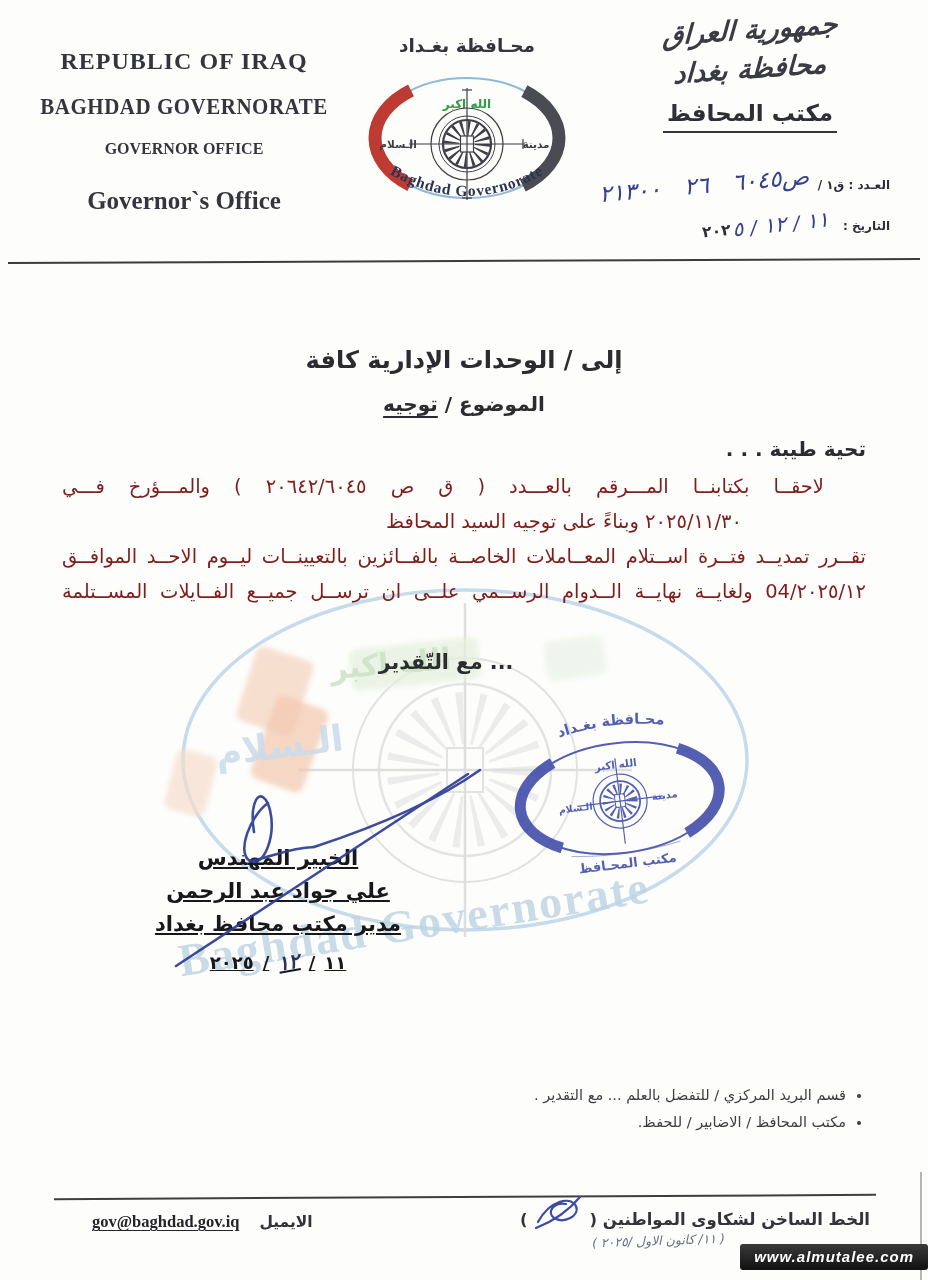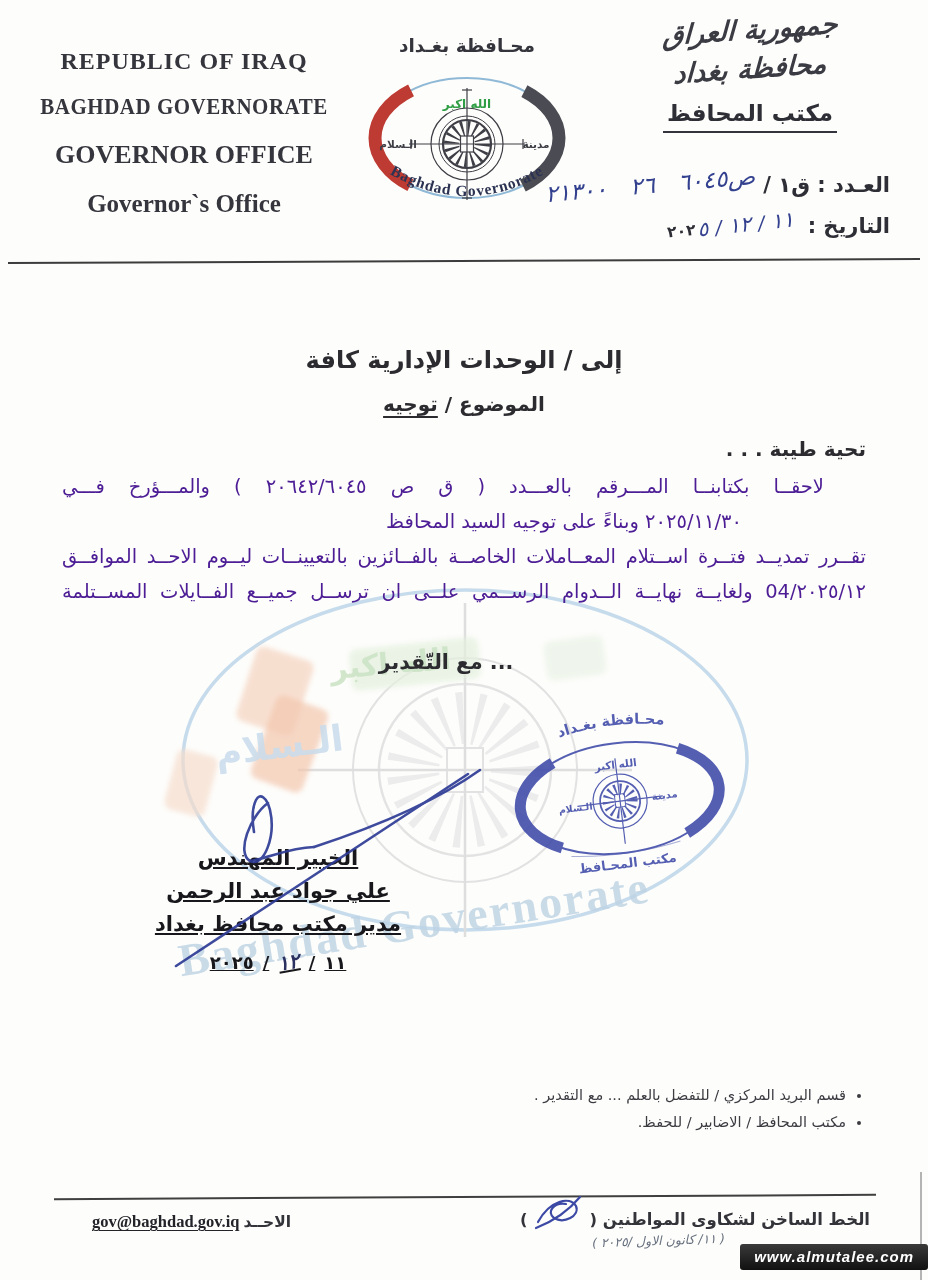--- a/index.html
+++ b/index.html
@@ -3,32 +3,32 @@
 <meta charset="utf-8">
 <style>
   html,body{margin:0;padding:0;background:#e9e9e6;}
   .page{position:relative;width:928px;height:1280px;margin:0 auto;background:#fdfdfb;overflow:hidden;
         font-family:"DejaVu Sans",sans-serif;color:#2b2b30;}
   
   .lh-en{position:absolute;left:36px;top:48px;width:296px;text-align:center;
          font-family:"Liberation Serif",serif;font-weight:bold;color:#35353d;}
   .lh-en .l1{font-size:24px;letter-spacing:1px;margin-bottom:19px;}
   .lh-en .l2{font-size:21px;letter-spacing:.5px;margin-bottom:21px;transform:scaleY(1.08);}
-  .lh-en .l3{font-size:26px;margin-bottom:20px;}
+  .lh-en .l3{font-size:16px;margin-bottom:29px;}
   .lh-en .l4{font-size:25px;}
   .logo{position:absolute;left:358px;top:26px;width:218px;height:200px;}
   .lh-ar{position:absolute;right:34px;top:14px;width:288px;text-align:center;direction:rtl;color:#3b3b44;}
   .lh-ar .c1,.lh-ar .c2{font-weight:bold;font-style:italic;font-size:27px;transform:rotate(-4deg) skewX(-6deg);}
   .lh-ar .c2{margin-top:8px;}
   .lh-ar .office{display:inline-block;margin-top:16px;font-weight:bold;font-size:23px;font-style:normal;
                  border-bottom:2.5px solid #34343c;padding:0 4px 5px;transform:none;color:#2e2e36;}
   .ref-row{position:absolute;right:38px;direction:rtl;display:flex;align-items:center;white-space:nowrap;}
   .ref-num{top:172px;width:350px;}
   .ref-date{top:214px;width:350px;}
-  .ref-label{font-weight:bold;font-size:21px;color:#2e2e36;}
+  .ref-label{font-weight:bold;font-size:12px;color:#2e2e36;}
   .hw{color:#33418f;font-style:italic;}
   .hw-num{font-size:23px;letter-spacing:4px;word-spacing:16px;transform:rotate(-5deg);margin-right:8px;}
   .hw-date{display:flex;direction:rtl;align-items:center;gap:7px;margin-right:14px;transform:rotate(-6deg);}
   .hw-date .d,.hw-date .m{font-size:21px;}
   .hw-date .sep{color:#33418f;font-size:19px;}
   .year-block{direction:ltr;display:flex;align-items:center;gap:2px;}
   .year-printed{font-weight:bold;font-size:15.5px;color:#2e2e36;font-style:normal;}
   .hw-date .y5{font-size:20px;}
   .rule{position:absolute;left:8px;top:260px;width:912px;height:2.4px;background:#3c3c3c;transform:rotate(-.25deg);}
   
@@ -36,21 +36,21 @@
   .patch{position:absolute;border-radius:8px;filter:blur(2.5px);opacity:.7;}
   .ghost-ar{position:absolute;font-weight:bold;opacity:.85;}
   .ghost-en{position:absolute;left:175px;top:886px;width:620px;font-family:"Liberation Serif",serif;
             font-weight:bold;font-size:46px;letter-spacing:2px;color:#bed3e4;transform:rotate(-9deg);opacity:.8;}
   
   .content{position:relative;z-index:2;}
   .addressee{position:absolute;top:346px;left:0;right:0;text-align:center;direction:rtl;font-weight:bold;font-size:24px;width:100%;}
   .subject{position:absolute;top:392px;left:0;right:0;text-align:center;direction:rtl;font-weight:bold;font-size:20px;width:100%;}
   .u{text-decoration:underline;text-underline-offset:5px;text-decoration-thickness:2px;}
   .greeting{position:absolute;top:437px;right:62px;direction:rtl;font-weight:bold;font-size:20px;}
-  .para{position:absolute;top:469px;right:62px;left:62px;direction:rtl;font-size:19.5px;line-height:35px;color:#4c1d95;}
+  .para{position:absolute;top:469px;right:62px;left:62px;direction:rtl;font-size:19.5px;line-height:35px;color:#7f1d1d;}
   .bl.j{text-align:justify;text-align-last:justify;}
   .bl.first{text-indent:42px;}
   .bl.c{text-align:center;transform:translateX(100px);}
   .bl.r{text-align:right;}
   .closing{position:absolute;top:650px;left:0;right:0;text-align:center;direction:rtl;font-weight:bold;font-size:20.5px;transform:translateX(-18px);width:100%;}
   
   .sig-svg{position:absolute;left:138px;top:748px;z-index:3;}
   .stamp{position:absolute;left:494px;top:698px;width:252px;height:188px;transform:rotate(-7deg);opacity:.85;z-index:3;}
   .sig-block{position:absolute;left:126px;top:842px;width:304px;text-align:center;direction:rtl;
              font-weight:bold;font-size:21px;line-height:33px;color:#17171c;z-index:2;text-decoration:underline;}
@@ -59,21 +59,21 @@
   
   .cc{position:absolute;top:1082px;right:56px;width:420px;direction:rtl;color:#3b3b42;z-index:2;}
   .cc .head{font-size:15px;text-decoration:underline;text-underline-offset:3px;margin-right:42px;margin-bottom:4px;}
   .cc ul{margin:0;padding:0 26px 0 0;list-style:disc;}
   .cc li{font-size:14.5px;line-height:27px;}
   
   .f-rule{position:absolute;left:54px;top:1196px;width:822px;height:2.2px;background:#3f3f3f;transform:rotate(-.3deg);z-index:2;}
   .hotline{position:absolute;right:58px;top:1206px;direction:rtl;display:flex;align-items:center;gap:2px;
            font-weight:bold;font-size:16.5px;color:#33333a;z-index:2;}
   .scribble{margin-top:-14px;}
-  .email-row{position:absolute;left:92px;top:1212px;display:flex;align-items:center;gap:4px;z-index:2;}
+  .email-row{position:absolute;left:92px;top:1212px;display:flex;align-items:center;gap:20px;z-index:2;}
   .email{font-family:"Liberation Serif",serif;font-weight:bold;font-size:16.5px;color:#23232a;
          text-decoration:underline;text-underline-offset:3px;}
   .email-label{direction:rtl;font-weight:bold;font-size:15.5px;color:#33333a;}
   .hw-note{position:absolute;left:592px;top:1233px;direction:rtl;font-size:12.5px;font-style:italic;
            color:#67707e;transform:rotate(-2deg);white-space:nowrap;z-index:2;}
   .site-strip{position:absolute;right:0px;top:1244px;background:linear-gradient(#3a3a3a,#111);color:#fff;
               font-style:italic;font-weight:bold;font-size:15px;letter-spacing:1px;padding:4px 14px 5px;
               border-radius:3px;z-index:5;font-family:"Liberation Sans",sans-serif;}
   .edge-line{position:absolute;left:920px;top:1172px;width:1.5px;height:108px;background:#b4b4b4;z-index:1;}
   svg text{font-family:"DejaVu Sans",sans-serif;}
@@ -243,20 +243,20 @@
       <svg class="scribble" width="58" height="40" viewBox="0 0 58 40">
         <g fill="none" stroke="#3d4aa5" stroke-width="2.2" stroke-linecap="round">
           <path d="M 8 30 C 20 8, 40 4, 46 14 C 50 24, 34 32, 24 26 C 16 20, 24 10, 36 12"></path>
           <path d="M 50 5 C 40 17, 24 29, 6 36"></path>
         </g>
       </svg>
       <span>)</span>
     </div>
     <div class="email-row">
       <span class="email">gov@baghdad.gov.iq</span>
-      <span class="email-label">الاحــد</span>
+      <span class="email-label">الايميل</span>
     </div>
     <div class="hw-note">( ١١/ كانون الاول /٢٠٢٥ )</div>
     <div class="site-strip">www.almutalee.com</div>
     <div class="edge-line"></div>
 
   </div>
 </div>
 
 </body></html>

